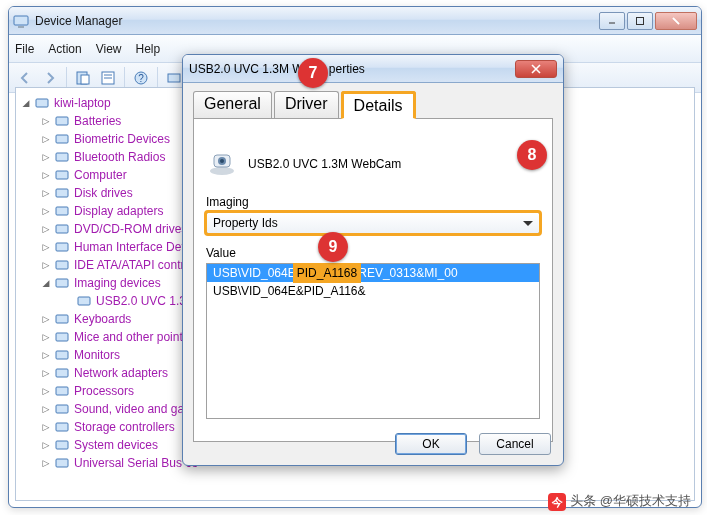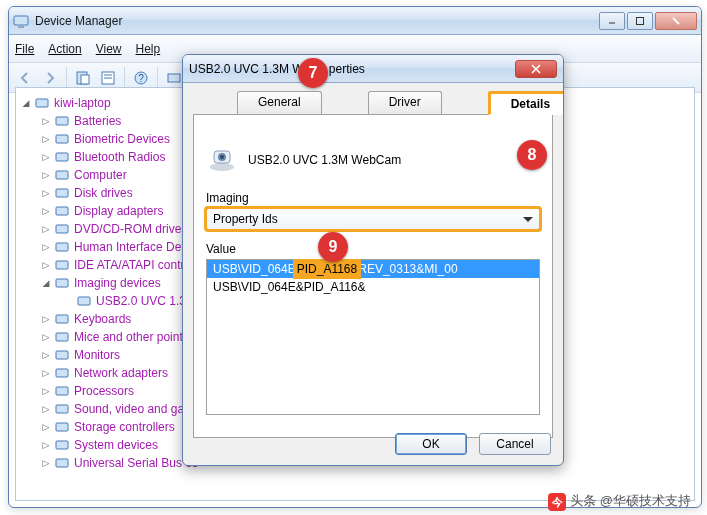--- a/index.html
+++ b/index.html
@@ -7,21 +7,21 @@
 
 
 .main-window { position: absolute; left: 8px; top: 6px; width: 694px; height: 502px; border: 1px solid #5a7fb0; border-radius: 6px; background: #fff; box-shadow: 0 2px 8px rgba(0,0,0,0.15); overflow: hidden; }
 .titlebar { height: 28px; background: linear-gradient(#f0f5fb, #d6e4f5 45%, #c5d9f0 50%, #d6e4f5); border-bottom: 1px solid #8aa8cc; display: flex; align-items: center; padding: 0 4px; }
 .title-icon { width: 16px; height: 16px; margin-right: 6px; }
 .title-text { flex: 1; color: #1a1a1a; }
 .win-buttons { display: flex; gap: 2px; }
 .win-btn { width: 26px; height: 18px; border: 1px solid #7a95b8; border-radius: 2px; background: linear-gradient(#eef4fb,#cfe0f2); display: flex; align-items: center; justify-content: center; font-size: 10px; }
 .win-btn.close { width: 42px; background: linear-gradient(#f5c6c0,#d98f85); border-color: #c07060; color: #fff; }
 
-.menubar { height: 28px; background: linear-gradient(#fbfdff,#e8f0f9); border-bottom: 1px solid #cad8ea; display: flex; align-items: center; padding: 0 6px; gap: 14px; text-decoration: underline; }
+.menubar { height: 28px; background: linear-gradient(#fbfdff,#e8f0f9); border-bottom: 1px solid #cad8ea; display: flex; align-items: center; padding: 0 6px; gap: 14px; }
 .menubar span { color: #1a1a1a; }
 
 .toolbar { height: 30px; background: linear-gradient(#f6f9fd,#e4edf8); border-bottom: 1px solid #cad8ea; display: flex; align-items: center; padding: 0 4px; gap: 1px; }
 .tb-sep { width: 1px; height: 22px; background: #cad8ea; margin: 0 3px; }
 .tb-btn { width: 24px; height: 24px; display: flex; align-items: center; justify-content: center; border: 1px solid transparent; border-radius: 3px; }
 
 .content { position: absolute; top: 80px; bottom: 6px; left: 6px; right: 6px; border: 1px solid #b8c8dc; background: #fff; overflow: auto; }
 .tree { padding: 6px 4px; }
 .node { display: flex; align-items: center; height: 18px; white-space: nowrap; }
 .twisty { width: 12px; height: 12px; margin-right: 2px; display: flex; align-items: center; justify-content: center; font-size: 9px; color: #666; }
@@ -29,23 +29,23 @@
 .node-label { color: #a21caf; }
 .child { padding-left: 20px; }
 .child2 { padding-left: 42px; }
 
 
 .dialog { position: absolute; left: 182px; top: 54px; width: 382px; height: 412px; border: 1px solid #5a7fb0; border-radius: 6px; background: #f0f0f0; box-shadow: 0 4px 14px rgba(0,0,0,0.35); overflow: hidden; }
 .dlg-titlebar { height: 28px; background: linear-gradient(#f0f5fb,#d6e4f5 45%,#c5d9f0 50%,#d6e4f5); border-bottom: 1px solid #8aa8cc; display: flex; align-items: center; padding: 0 6px; }
 .dlg-close { width: 42px; height: 18px; border: 1px solid #b64c40; border-radius: 3px; background: linear-gradient(#e8817a,#c9443a); display: flex; align-items: center; justify-content: center; }
 .dlg-body { padding: 8px 10px; }
 .tabs { display: flex; margin-bottom: -1px; }
-.tab { padding: 3px 20px; border: 1px solid #a0a0a0; background: linear-gradient(#fdfdfd,#e8e8e8); border-bottom: none; margin-right: 2px; border-radius: 3px 3px 0 0; font-size: 12px; margin-left: 44px; }
+.tab { padding: 3px 10px; border: 1px solid #a0a0a0; background: linear-gradient(#fdfdfd,#e8e8e8); border-bottom: none; margin-right: 2px; border-radius: 3px 3px 0 0; font-size: 16px; }
 .tab.active { background: #fff; border-bottom: 1px solid #fff; position: relative; z-index: 2; }
-.tab-highlight { border: 3px solid #f5a623; font-weight: bold; }
+.tab-highlight { border: 3px solid #f5a623; }
 .tab-panel { border: 1px solid #a0a0a0; background: #fff; height: 324px; padding: 12px 12px; position: relative; }
 .dev-row { display: flex; align-items: center; margin-bottom: 18px; margin-top: 20px; }
 .dev-icon { width: 32px; height: 26px; margin-right: 10px; }
 .label { margin-bottom: 3px; }
 .combo { width: 100%; height: 22px; border: 1px solid #7a8fa8; background: linear-gradient(#fff,#eef2f7); display: flex; align-items: center; padding: 0 6px; justify-content: space-between; border-radius: 2px; }
 .combo-highlight { outline: 3px solid #f5a623; outline-offset: -1px; }
 .listbox { width: 100%; height: 156px; border: 1px solid #a0a0a0; background: #fff; margin-top: 3px; }
 .list-row { padding: 2px 6px; font-size: 12px; }
 .list-row.selected { background: #3399ff; color: #fff; }
 .pid-highlight { background: #f5a623; color: #000; padding: 0 1px; outline: 3px solid #f5a623; }

